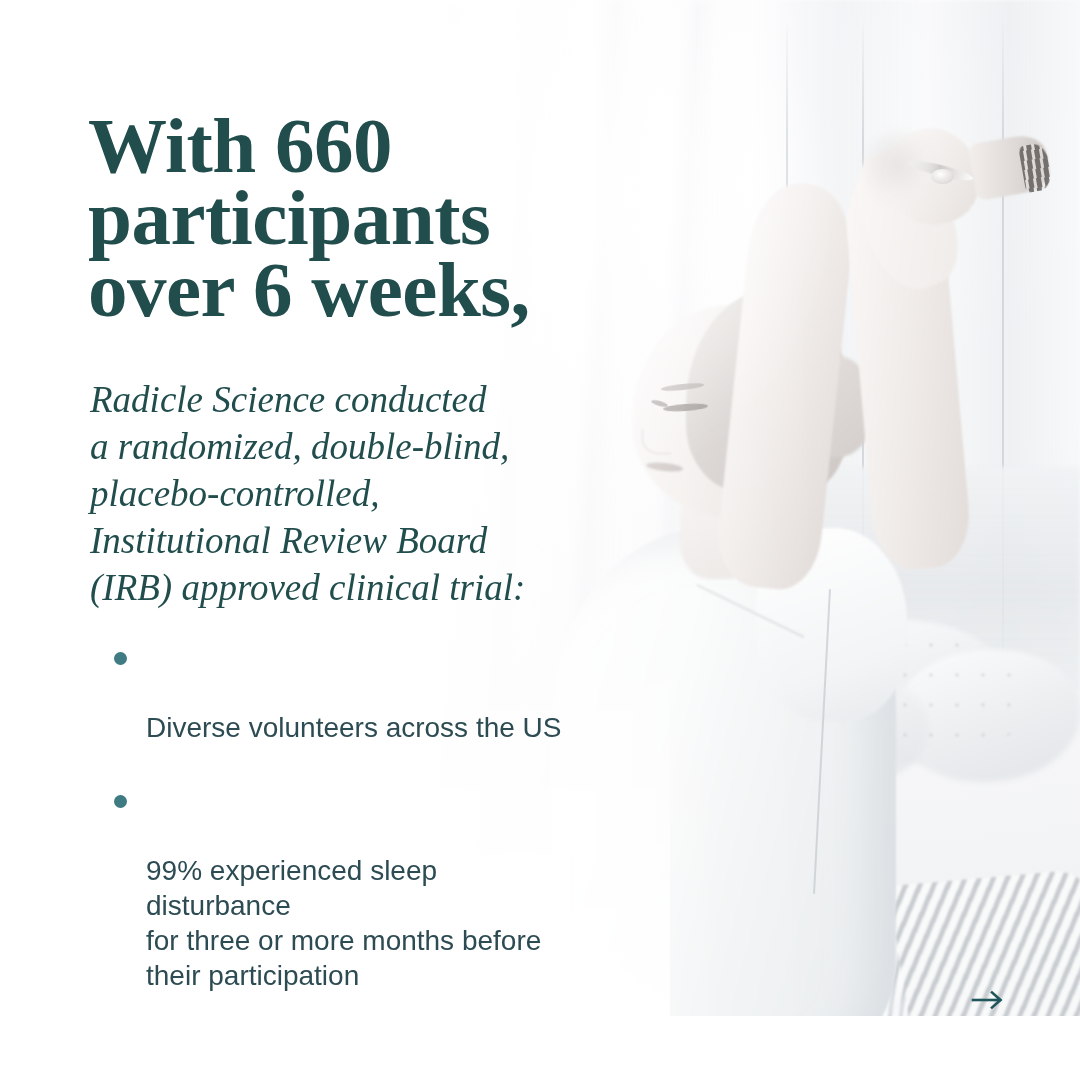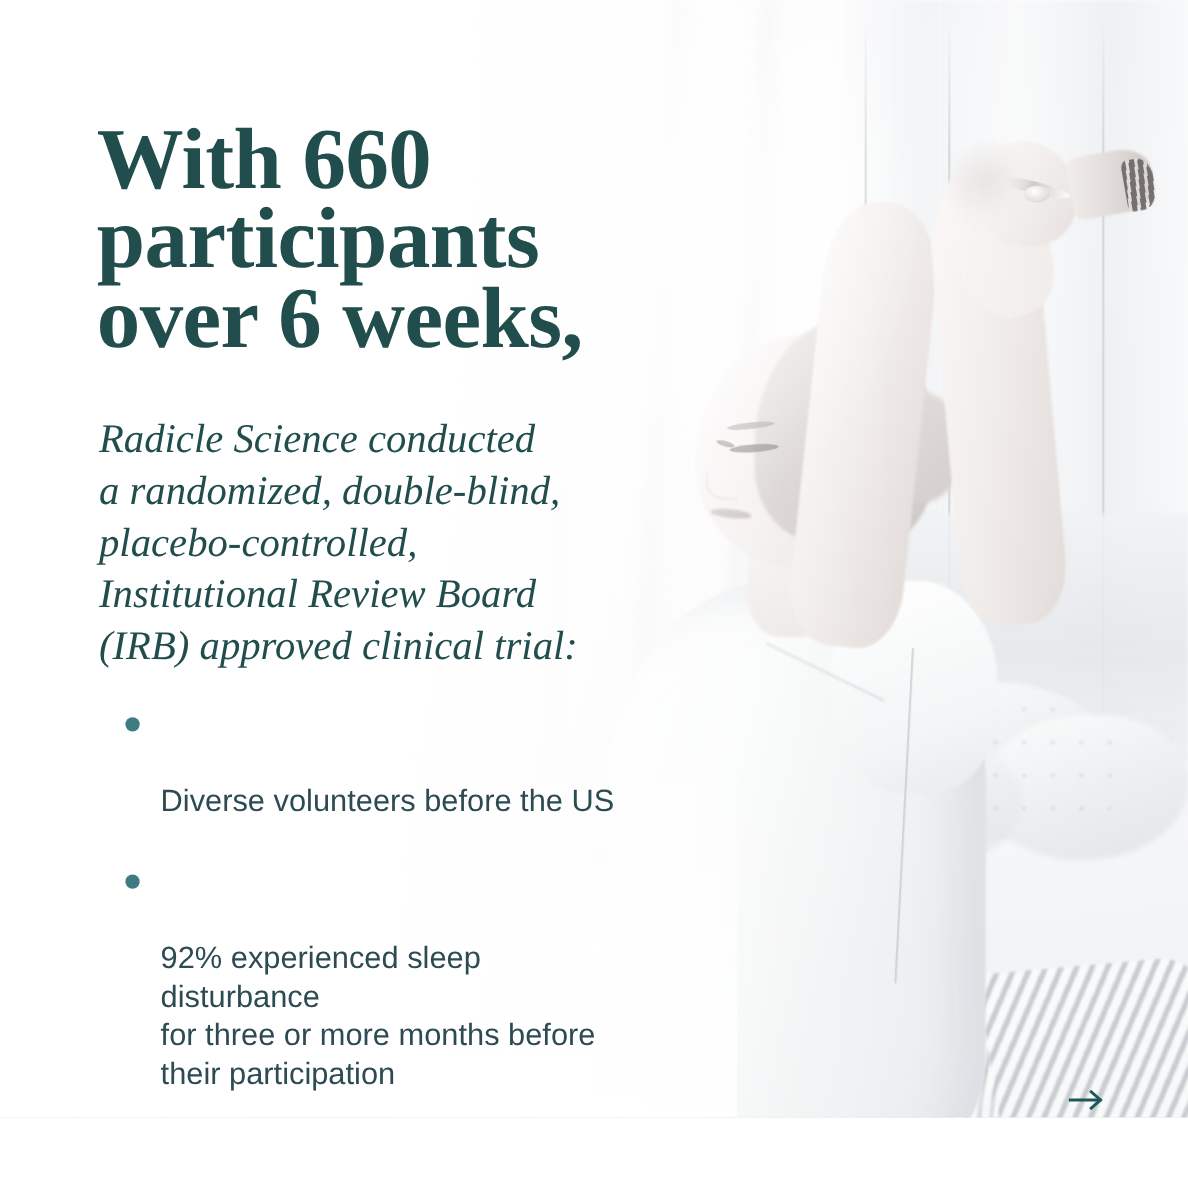--- a/index.html
+++ b/index.html
@@ -590,25 +590,25 @@
 
     <p class="subhead">Radicle Science conducted
 a randomized, double-blind,
 placebo-controlled,
 Institutional Review Board
 (IRB) approved clinical trial:</p>
 
     <ul class="bullets">
       <li class="bullet-item">
         <span class="bullet-dot"></span>
-        <span>Diverse volunteers before the US</span>
+        <span>Diverse volunteers across the US</span>
       </li>
       <li class="bullet-item">
         <span class="bullet-dot"></span>
-        <span>92% experienced sleep disturbance
+        <span>99% experienced sleep disturbance
 for three or more months before
 their participation</span>
       </li>
       <li class="bullet-item">
         <span class="bullet-dot"></span>
         
       </li>
     </ul>
 
     <div class="next-arrow">

